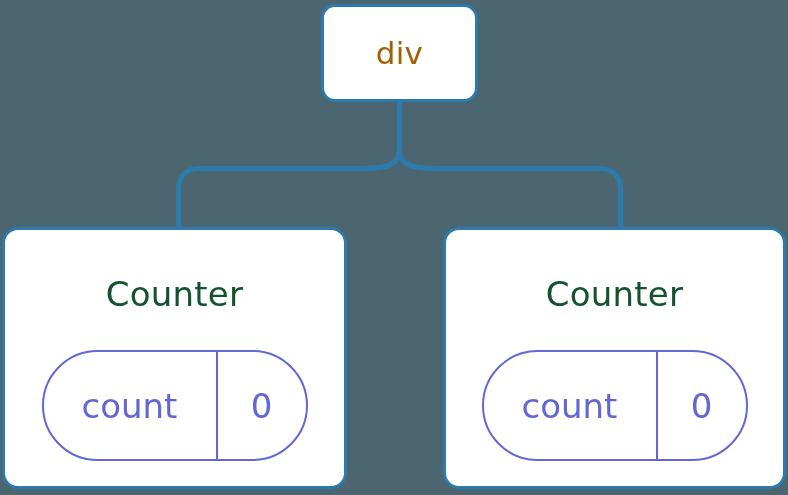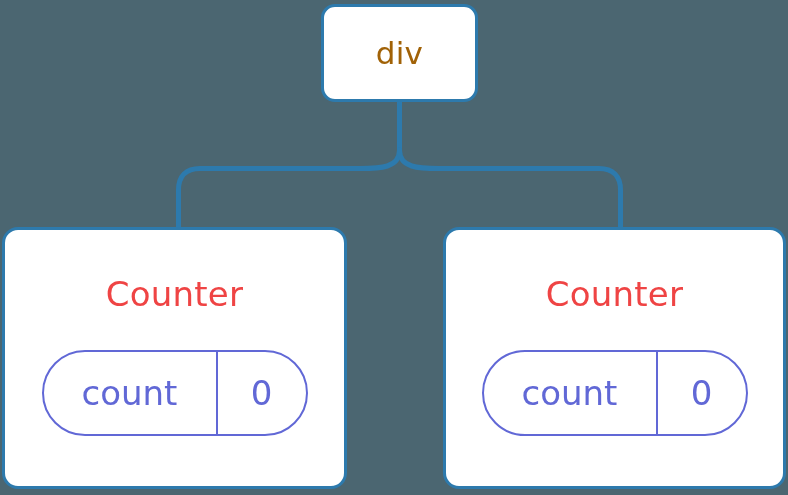--- a/index.html
+++ b/index.html
@@ -68,35 +68,35 @@
   #node-counter-right {
     left: 443px;
     width: 343px;
   }
   .component-title {
     position: absolute;
     top: 47px;
     left: 0;
     right: 0;
     text-align: center;
-    color: #ef4444;
+    color: #14532d;
     font-size: 34px;
     font-weight: 400;
     letter-spacing: 0.2px;
     line-height: 1;
   }
 
   
   .state-pill {
     position: absolute;
     top: 120px;
     left: 50%;
     transform: translateX(-50%);
     width: 266px;
-    height: 86px;
+    height: 111px;
     border: 2.5px solid #6168d6;
     border-radius: 60px;
     box-sizing: border-box;
     display: flex;
     align-items: stretch;
     background: transparent;
   }
   .pill-key {
     flex: 0 0 174px;
     display: flex;

